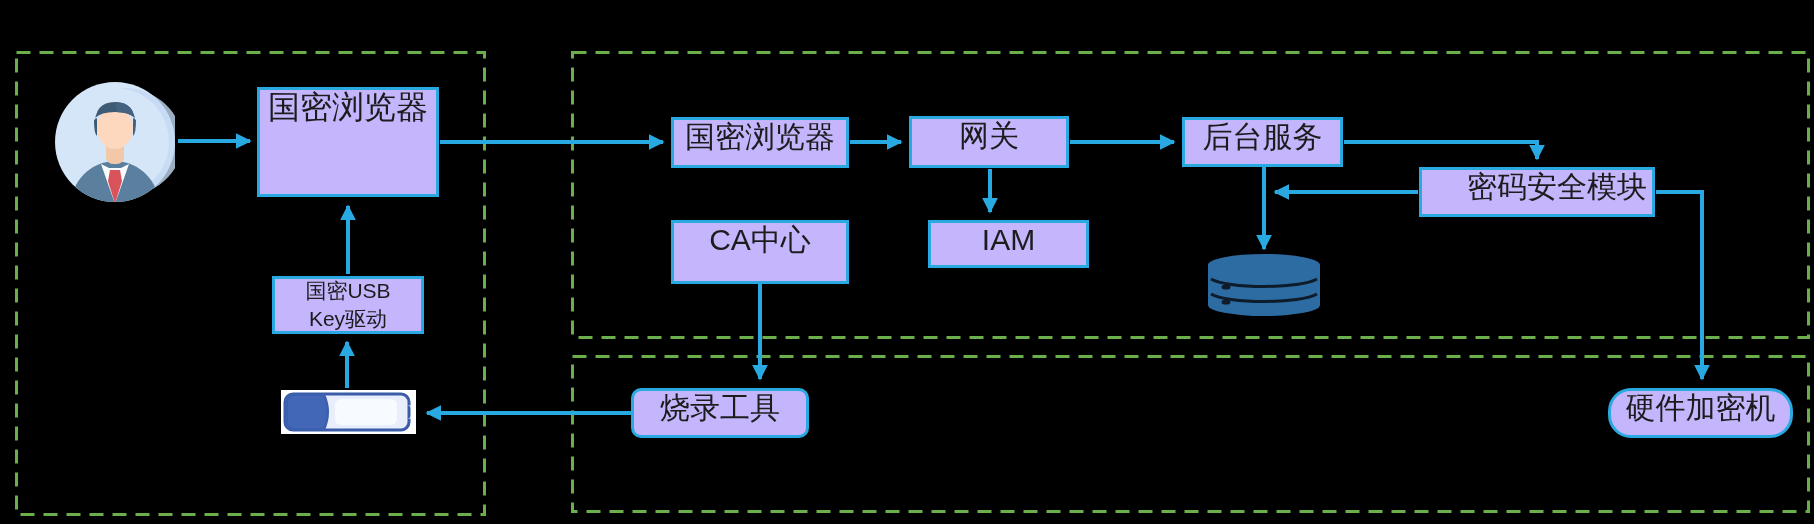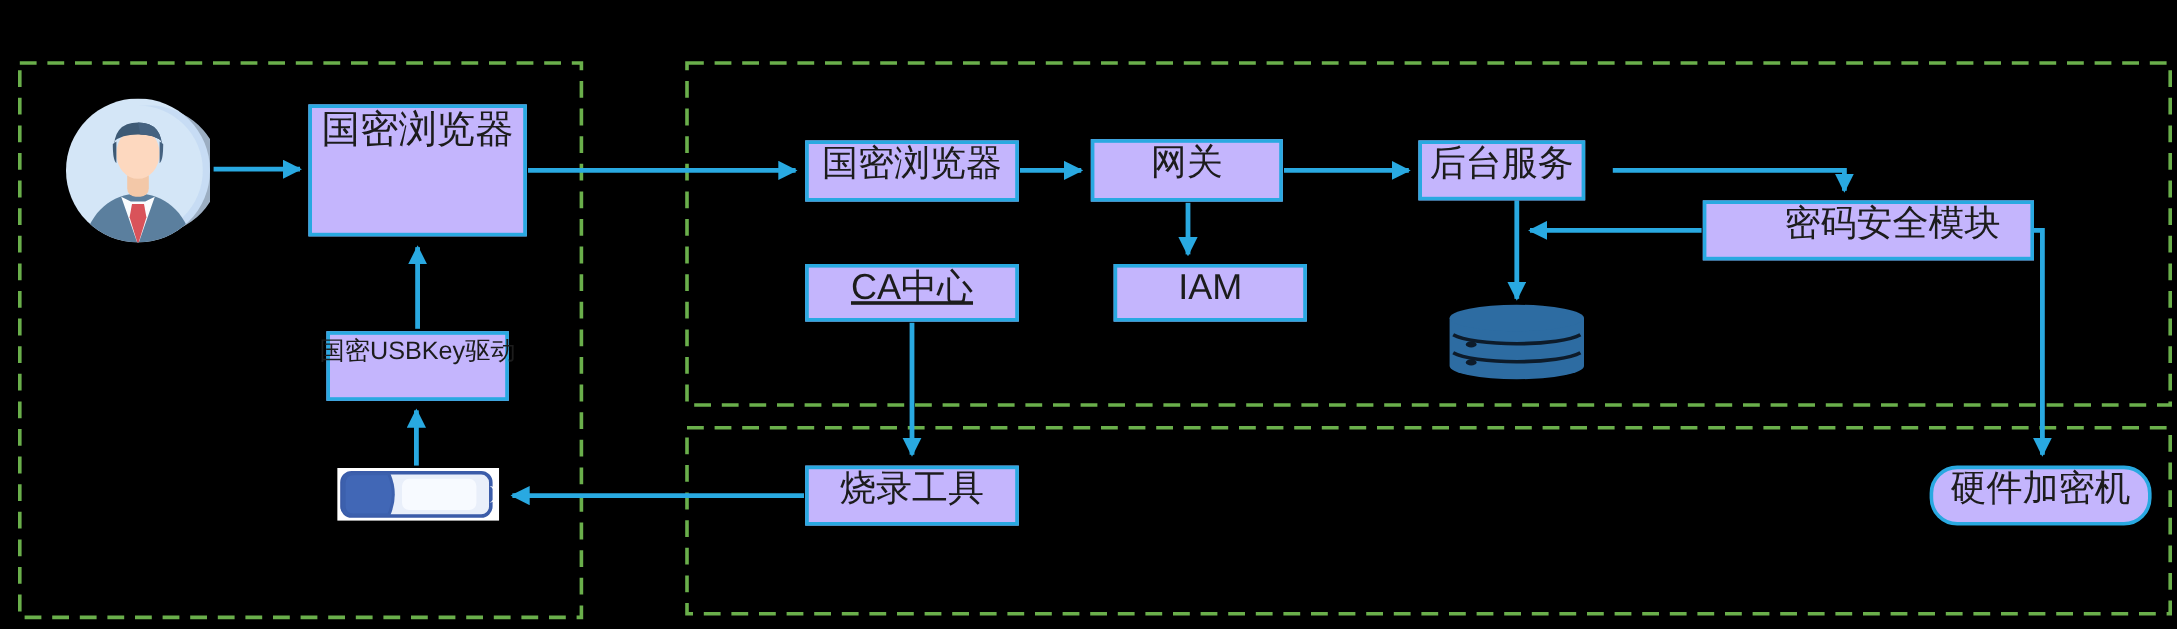--- a/index.html
+++ b/index.html
@@ -9,28 +9,28 @@
   }
   #overlay{position:absolute;left:0;top:0;width:1814px;height:524px;}
   .node{
     position:absolute;box-sizing:border-box;
     background:#c4b5fd;border:3px solid #29a9e1;
     display:flex;justify-content:center;
     color:#1c1c1c;font-size:30px;line-height:1.1;text-align:center;
     z-index:3;white-space:nowrap;
   }
   .node-browser{left:257px;top:87px;width:182px;height:110px;font-size:32px;}
-  .node-usb-driver{left:272px;top:276px;width:152px;height:58px;font-size:21px;line-height:1.35;}
+  .node-usb-driver{left:272px;top:276px;width:152px;height:58px;font-size:21px;flex-direction:column;line-height:1.35;}
   .node-gm-server{left:671px;top:117px;width:178px;height:51px;}
   .node-gateway{left:909px;top:116px;width:160px;height:52px;}
-  .node-backend{left:1182px;top:117px;width:139px;height:50px;}
-  .node-security-module{left:1419px;top:167px;width:276px;height:50px;padding-left:40px;}
-  .node-ca-center{left:671px;top:220px;width:178px;height:48px;text-decoration:underline;}
+  .node-backend{left:1182px;top:117px;width:161px;height:50px;}
+  .node-security-module{left:1419px;top:167px;width:236px;height:50px;padding-left:40px;}
+  .node-ca-center{left:671px;top:220px;width:178px;height:64px;}
   .node-iam{left:908px;top:220px;width:161px;height:48px;margin-left:20px;}
-  .node-burn-tool{left:671px;top:388px;width:178px;height:50px;}
+  .node-burn-tool{left:631px;top:388px;width:178px;height:50px;border-radius:10px;}
   .node-hsm{left:1608px;top:388px;width:185px;height:50px;border-radius:23px;}
   .icon{position:absolute;z-index:3;}
   .icon-avatar{left:55px;top:82px;width:120px;height:120px;}
   .icon-database{left:1205px;top:252px;width:118px;height:66px;}
   .icon-usbkey{left:281px;top:390px;width:135px;height:44px;}
 </style>
 </head>
 <body>
 
 <div id="canvas">

